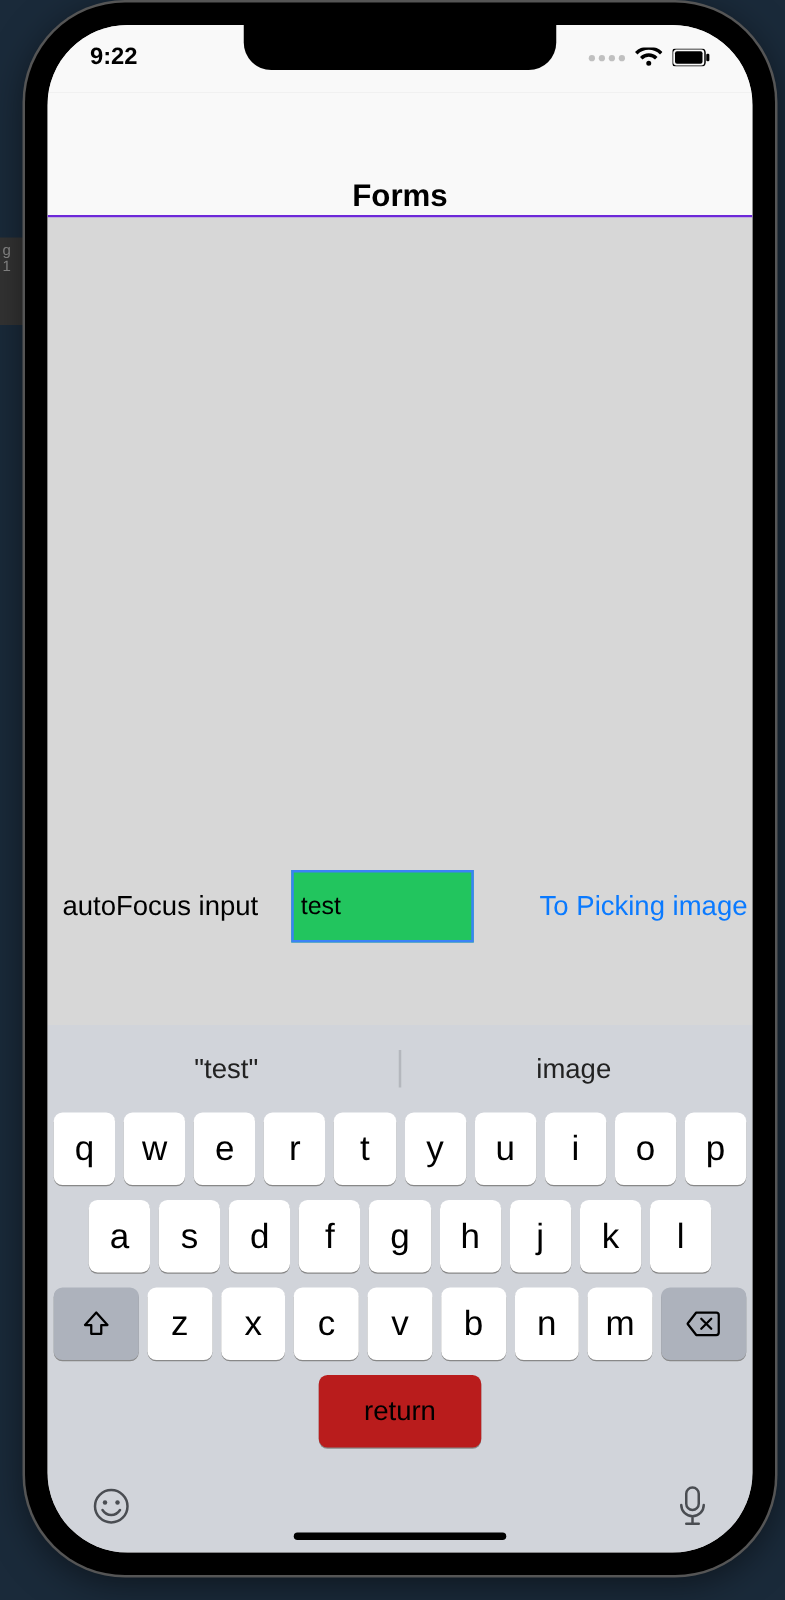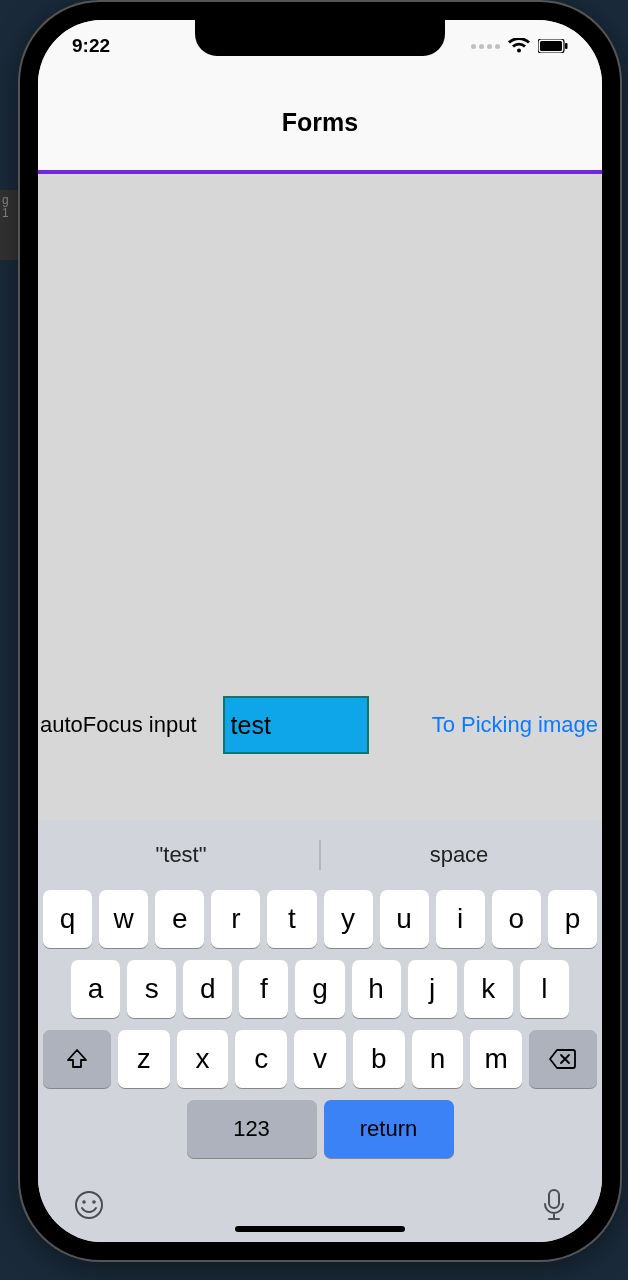--- a/index.html
+++ b/index.html
@@ -35,35 +35,35 @@
       display:flex; justify-content:space-between; align-items:center;
       padding:0 34px 2px 34px;
       font-size:19px; font-weight:600; color:#000;
     }
     .status-icons { display:flex; align-items:center; gap:8px; }
     .sig-dots{display:flex;gap:3px;align-items:center;}
     .sig-dots span{width:5px;height:5px;border-radius:50%;background:#c0c0c0;}
     .wifi-icon svg, .batt-icon svg{display:block;}
     
     .nav-bar {
-      height:100px; background:#f9f9f9; border-bottom:4px solid #6d28d9;
-      display:flex; align-items:center; justify-content:center;
+      height:100px; background:#f9f9f9; border-bottom:2px solid #6d28d9;
+      display:flex; align-items:flex-end; justify-content:center;
     }
     .nav-title { font-size:25px; font-weight:600; color:#000;}
     
     .content { flex:1; background:#d7d7d7; position:relative; }
     .form-row {
       position:absolute; left:0; right:0; top:522px;
       display:flex; align-items:center; gap:26px; padding-left:2px; padding-right:4px;
     }
-    .label { font-size:22px; color:#000; white-space:nowrap;}
+    .label { font-size:22px; color:#000; white-space:nowrap;margin-left:10px;}
     .text-field {
       width:146px; height:58px;
-      border:2px solid #0f766e; background:#0ea5e9;
-      font-size:25px; padding:0 6px; color:#000; outline:none;
+      border:2px solid #3b82f6; background:#22c55e;
+      font-size:20px; padding:0 6px; color:#000; outline:none;
     }
     .link { font-size:22px; color:#0a7aff; margin-left:auto; white-space:nowrap;text-align:center;}
     
     .keyboard { background:#d1d4da; padding:10px 5px 8px; }
     .suggestion-bar {
       display:flex; align-items:center; justify-content:space-around;
       height:50px; margin-bottom:10px;
       font-size:22px; color:#222;
     }
     .sugg-sep{width:1px;height:30px;background:#b4b7bd;}
@@ -73,21 +73,21 @@
       flex:1; height:58px;
       background:#fff; border-radius:7px;
       box-shadow:0 1px 0 #888;
       display:flex;align-items:center;justify-content:center;
       font-size:28px; color:#000;
     }
     .row2{padding:0 28px;}
     .key.shift, .key.del{flex:0 0 68px;background:#adb2bc;}
     .key.num{flex:0 0 130px;background:#adb2bc;font-size:22px;}
     .key.space{flex:1;font-size:22px;}
-    .key.return{flex:0 0 130px;background:#3b82f6;font-size:22px;}
+    .key.return{flex:0 0 130px;background:#b91c1c;font-size:22px;}
     .bottom-row{display:flex;justify-content:space-between;align-items:center;padding:18px 30px 4px;}
     .emoji-icon,.mic-icon{font-size:32px;color:#4a4d52;}
     .home-ind{position:absolute;bottom:10px;left:50%;transform:translateX(-50%);width:170px;height:6px;border-radius:3px;background:#000;z-index:20;}
     .shift-icon svg,.del-icon svg{display:block}
   </style>
 </head>
 <body>
 
 <div class="bg-strip">g<br>1</div>
 
@@ -129,21 +129,21 @@
         <input class="text-field" type="text" value="test" style="">
         <span class="link">To Picking image</span>
       </div>
     </div>
 
     <div class="keyboard">
       <div class="suggestion-bar">
         <span class="sugg">"test"</span>
         <span class="sugg-sep"></span>
         <span class="sugg-sep"></span>
-        <span class="sugg">space</span>
+        <span class="sugg">image</span>
       </div>
 
       <div class="key-row">
         <div class="key">q</div>
         <div class="key">w</div>
         <div class="key">e</div>
         <div class="key">r</div>
         <div class="key">t</div>
         <div class="key">y</div>
         <div class="key">u</div>
@@ -183,21 +183,20 @@
           <span class="del-icon">
             <svg width="28" height="22" viewBox="0 0 28 22">
                 <path d="M8 2h16a2 2 0 012 2v14a2 2 0 01-2 2H8l-7-9z" fill="none" stroke="#000" stroke-width="1.8" stroke-linejoin="round"></path>
                 <path d="M12 7l8 8M20 7l-8 8" stroke="#000" stroke-width="1.8" stroke-linecap="round"></path>
               </svg>
           </span>
         </div>
       </div>
 
       <div class="key-row">
-        <div class="key num">123</div>
         <div class="key return">return</div>
       </div>
 
       <div class="bottom-row">
         <span class="emoji-icon">
           <svg width="32" height="32" viewBox="0 0 32 32">
               <circle cx="16" cy="16" r="13" fill="none" stroke="#4a4d52" stroke-width="2"></circle>
               <circle cx="11" cy="13" r="1.8" fill="#4a4d52"></circle>
               <circle cx="21" cy="13" r="1.8" fill="#4a4d52"></circle>
               <path d="M9 19c2 3 5 4 7 4s5-1 7-4" fill="none" stroke="#4a4d52" stroke-width="2" stroke-linecap="round"></path>

